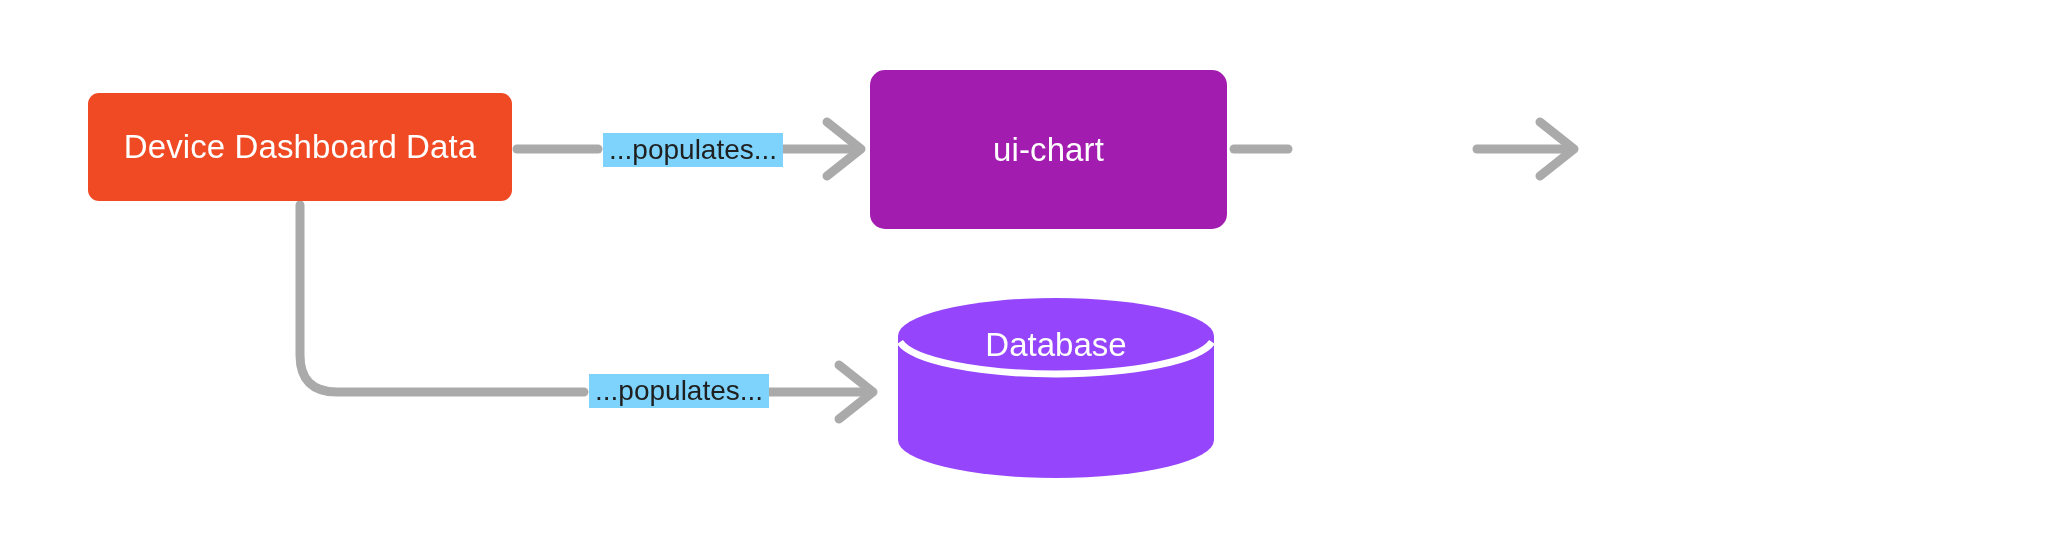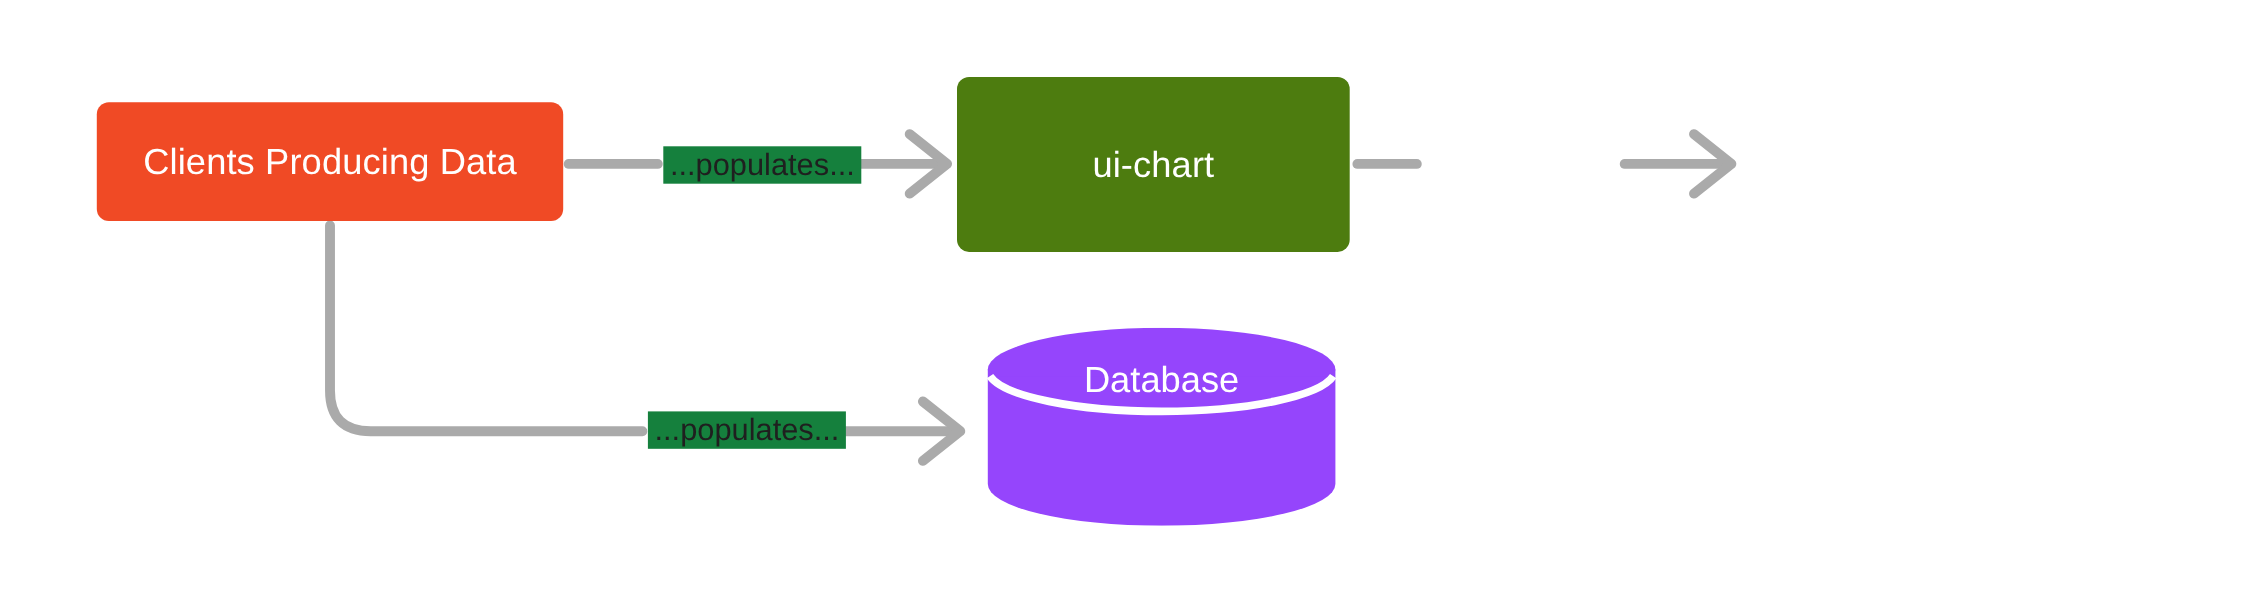--- a/index.html
+++ b/index.html
@@ -116,21 +116,21 @@
     stroke-linecap: round;
     stroke-linejoin: round;
   }
 
   .edge-label {
     position: absolute;
     color: #1f1f1f;
     font-size: 28px;
     line-height: 1;
     white-space: nowrap;
-    background: #15803d;
+    background: #7dd3fc;
     padding: 3px 6px;
     user-select: none;
   }
   #label-populates-chart {
     left: 603px;
     top: 133px;
   }
   #label-displays-on {
     left: 1292px;
     top: 133px;
@@ -165,24 +165,24 @@
       <path class="edge-head" d="M 839 365 L 873 392 L 839 419" stroke="#aaaaaa"></path>
     </g>
   </svg>
 
   <div class="edge-label" id="label-populates-chart">...populates...</div>
 
 
   <div class="edge-label" id="label-populates-db">...populates...</div>
 
   <div class="node rect" id="node-device" style="background: rgb(240, 74, 37); color: rgb(255, 255, 255);">
-    <span class="node-line">Clients Producing Data</span>
+    <span class="node-line">Device Dashboard Data</span>
   </div>
 
-  <div class="node rect" id="node-uichart" style="background: #4d7c0f; color: rgb(255, 255, 255);">
+  <div class="node rect" id="node-uichart" style="background: #a21caf; color: rgb(255, 255, 255); border-radius: 15px;">
     <span class="node-line">ui-chart</span>
   </div>
 
 
   <div id="node-database">
     <svg class="cyl-svg" viewBox="0 0 320 180" preserveAspectRatio="none" aria-hidden="true">
 
       <path d="M 2 38 L 2 142 A 158 38 0 0 0 318 142 L 318 38 Z" fill="#9545fc"></path>
 
       <ellipse cx="160" cy="38" rx="158" ry="38" fill="#9545fc"></ellipse>

